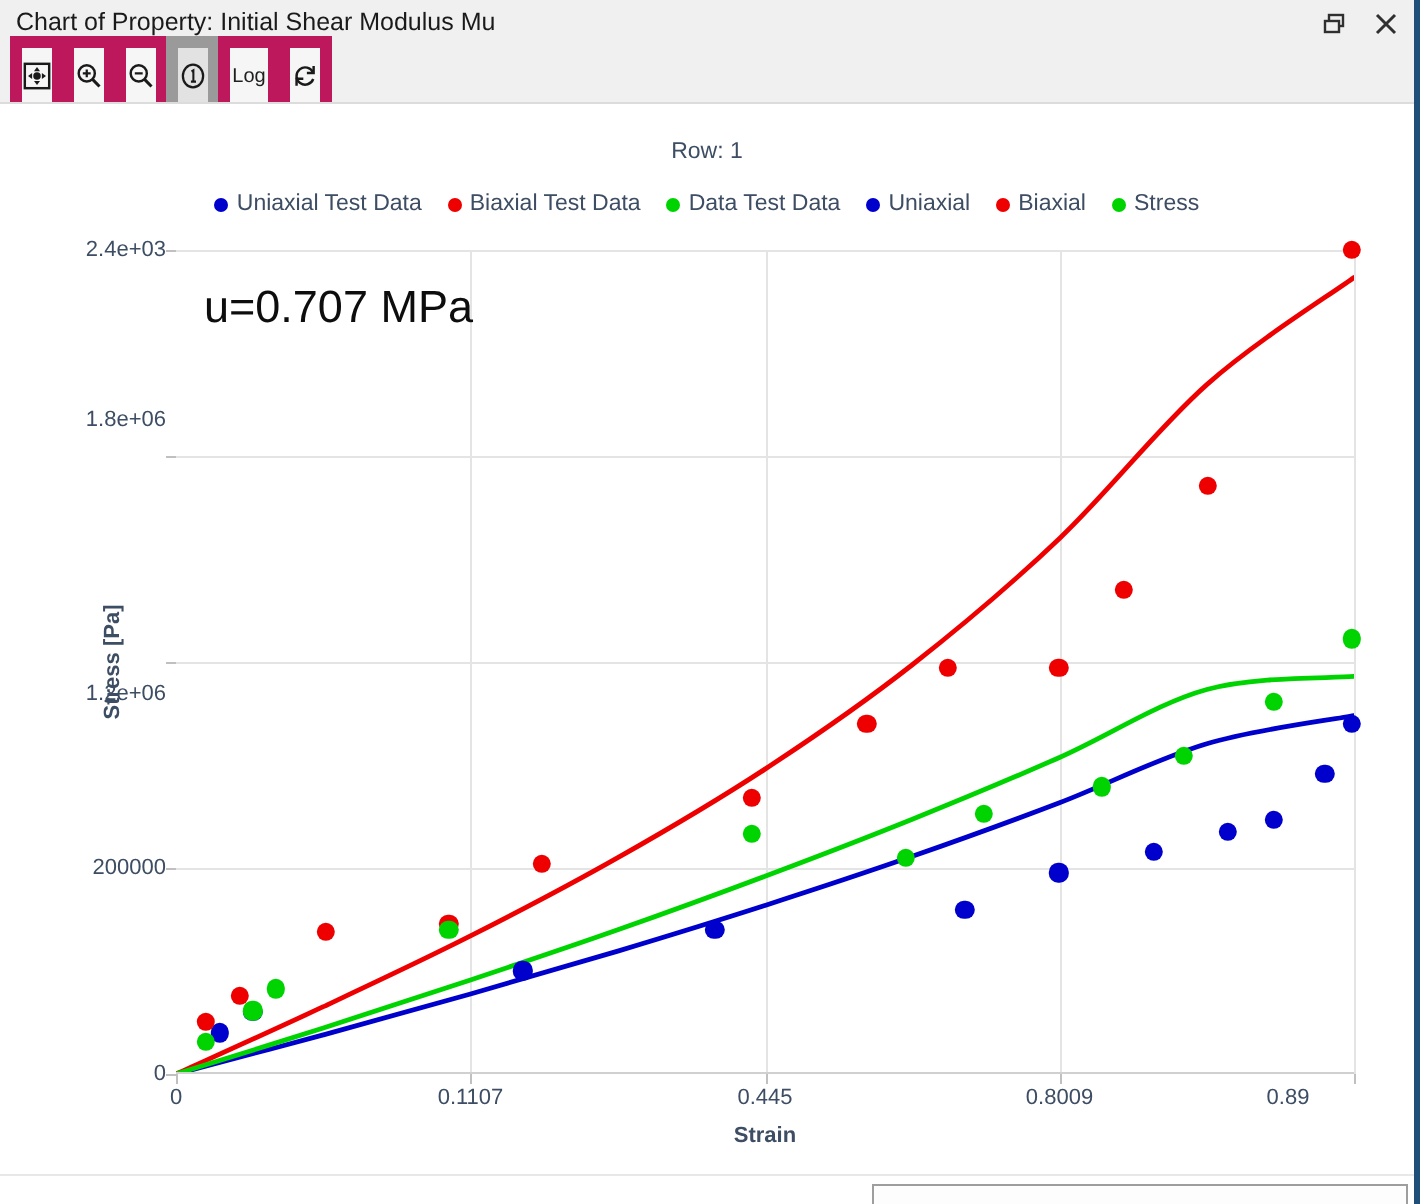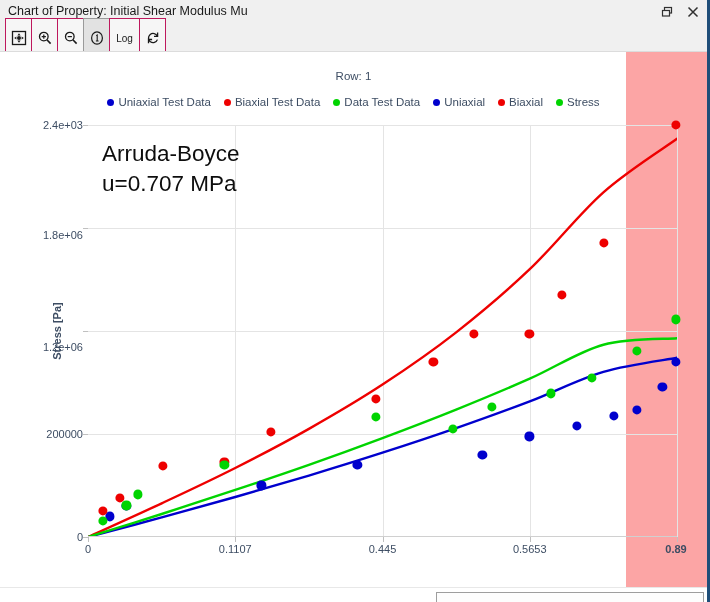--- a/index.html
+++ b/index.html
@@ -4,21 +4,21 @@
 <style>
   html,body{margin:0;padding:0;}
   body{
     width:710px;height:602px;overflow:hidden;
     background:#ffffff;
     font-family:"Liberation Sans", sans-serif;
     -webkit-font-smoothing:antialiased;
   }
   #window{
     position:relative;width:710px;height:602px;box-sizing:border-box;
-    background:#fca5a5;
+    background:#a3a3a3;
     border-right:3px solid #1f4e79;
     border-bottom:0;
     padding-left:40px;
   }
   
   #titlebar{
     position:absolute;left:0;top:0;width:707px;height:24px;
     background:#f0f0f0;
     box-sizing:border-box;
   }
@@ -37,34 +37,34 @@
   #toolbar{
     position:absolute;left:0;top:24px;width:707px;height:28px;
     background:#f0f0f0;
     box-sizing:border-box;
   }
   #toolbar .tbinner{
     position:absolute;left:5px;top:0px;display:flex;align-items:center;height:28px;
   }
   .tbtn{
     width:27px;height:41px;margin-right:-1px;
-    border:1px solid #be185d;
+    border:6px solid #be185d;
     background:#f6f6f6;
     display:flex;align-items:center;justify-content:center;
     cursor:pointer;box-sizing:border-box;
     font-size:10px;color:#202020;
   }
   .tbtn.active{background:#e2e2e2;border-color:#9a9a9a;}
   .tbtn.wide{width:31px;}
   #toolbar-underline{
     position:absolute;left:0;top:51px;width:707px;height:1px;background:#dcdcdc;
   }
   
   #chartarea{
-    position:absolute;left:0;top:52px;width:626px;height:535px;background:#ffffff;
+    position:absolute;left:0;top:52px;width:707px;height:535px;background:#ffffff;
   }
   #rowlabel{
     position:absolute;left:0;top:18px;width:707px;text-align:center;
     font-size:11.5px;color:#3d4d63;
   }
   #legend{
     position:absolute;left:0;top:44px;width:707px;
     display:flex;justify-content:center;align-items:center;gap:13px;
     font-size:11.5px;color:#3d4d63;white-space:nowrap;
   }
@@ -267,37 +267,37 @@
         </div>
       <div class="axis-x"></div>
       <div id="ticks">
           <div class="ytickmark" style="top: 412px;"></div>
           <div class="ytick" style="top: 412px;">0</div>
           <div class="ytickmark" style="top: 309px;"></div>
           <div class="ytick" style="top: 309px;">200000</div>
           <div class="ytickmark" style="top: 206px;"></div>
           <div class="ytick" style="top: 222px;">1.2e+06</div>
           <div class="ytickmark" style="top: 103px;"></div>
-          <div class="ytick" style="top: 110px;">1.8e+06</div>
+          <div class="ytick" style="top: 85px;">1.8e+06</div>
           <div class="ytickmark" style="top: 0px;"></div>
           <div class="ytick" style="top: 0px;">2.4e+03</div>
           <div class="xtickmark" style="left: 0px;"></div>
           <div class="xtick" style="left: 0px;">0</div>
           <div class="xtickmark" style="left: 147.25px;"></div>
           <div class="xtick" style="left: 147.25px;">0.1107</div>
           <div class="xtickmark" style="left: 294.5px;"></div>
           <div class="xtick" style="left: 294.5px;">0.445</div>
           <div class="xtickmark" style="left: 441.75px;"></div>
-          <div class="xtick" style="left: 441.75px;">0.5653</div>
+          <div class="xtick" style="left: 441.75px;">0.8009</div>
           <div class="xtickmark" style="left: 589px;"></div>
-          <div class="xtick" style="left: 588px; font-weight: bold;">0.89</div>
+          <div class="xtick" style="left: 556px;">0.89</div>
         </div>
       <div id="ylabel">Stress [Pa]</div>
+      <div id="xlabel">Strain</div>
       <div id="annot">
-          <div>Arruda-Boyce</div>
           <div>u=0.707 MPa</div>
         </div>
     </div>
   </div>
 
   <div id="bottomgap"></div>
   <div id="bottompanel"></div>
 </div>
 
 </body></html>

